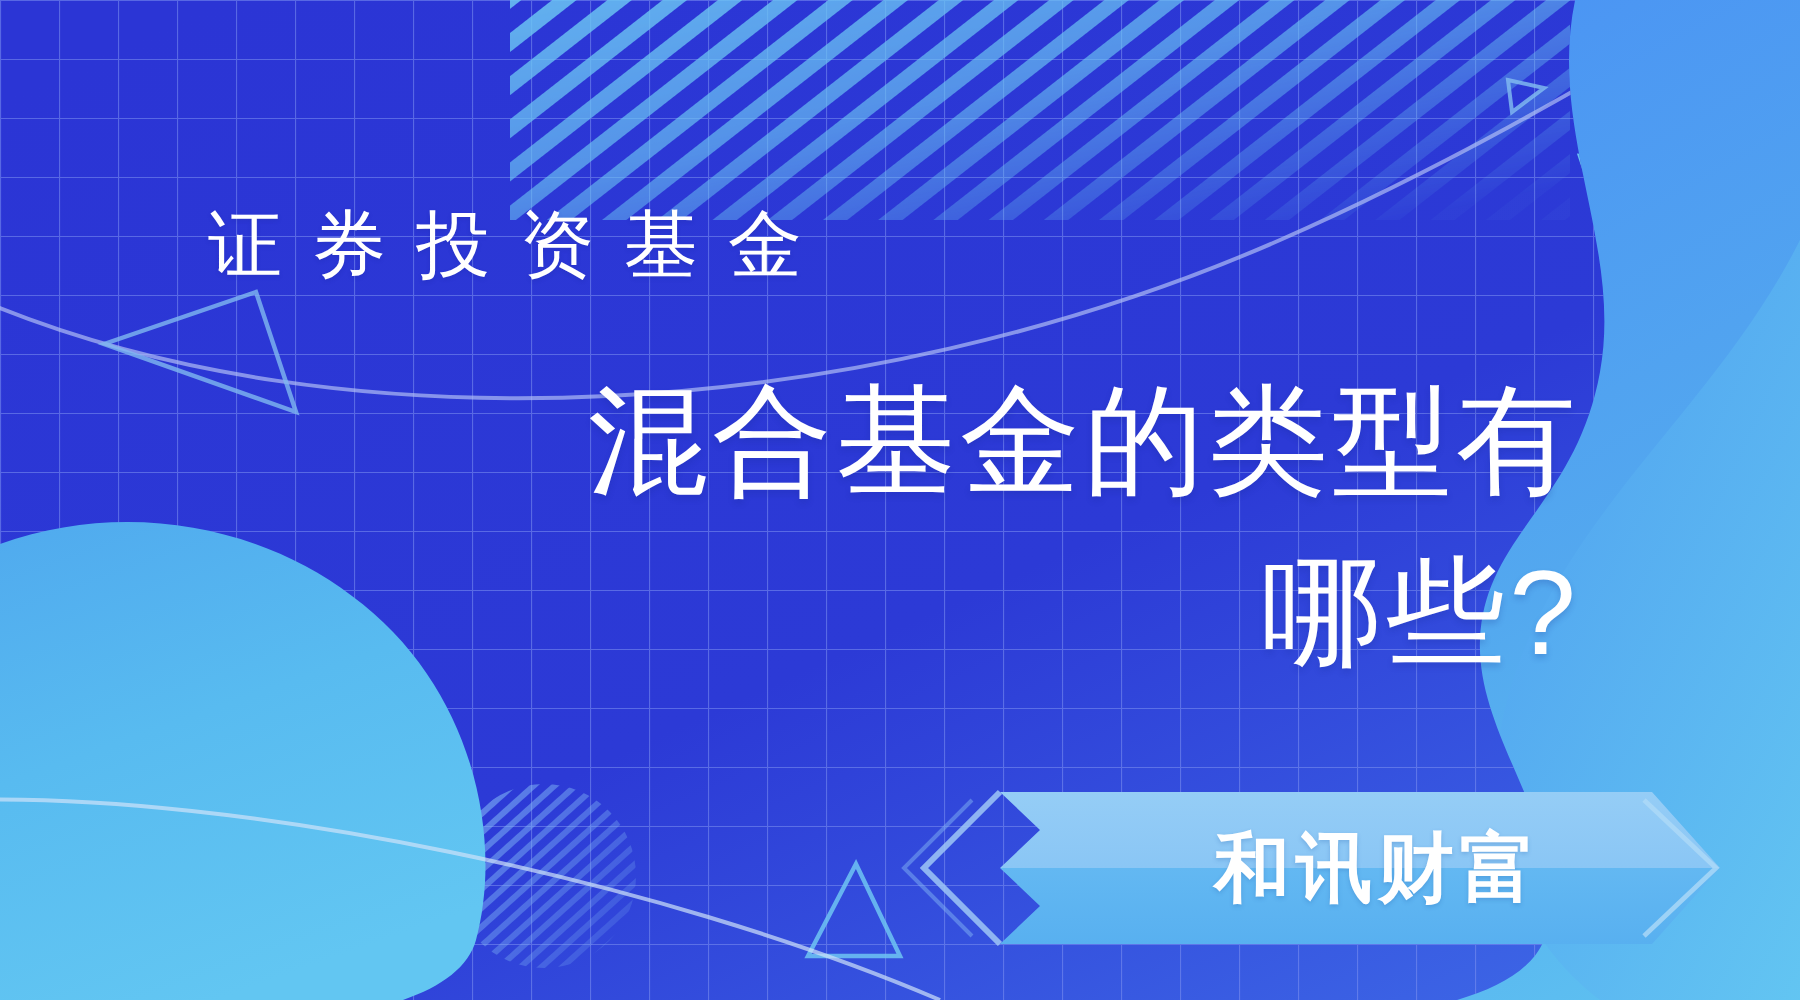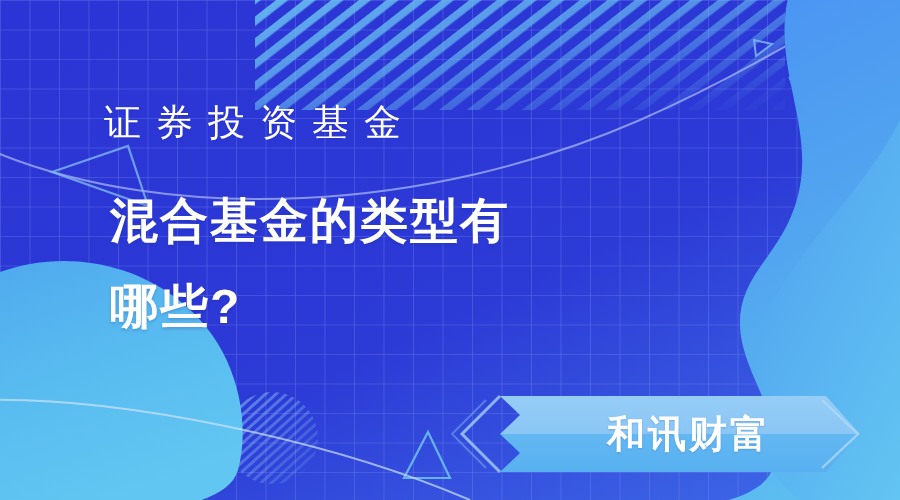--- a/index.html
+++ b/index.html
@@ -27,24 +27,24 @@
     color:#ffffff;
     font-weight:400;
     white-space:nowrap;
     text-shadow:0 1px 2px rgba(20,40,140,.18);
     margin-top:23px;
   }
 
   .title{
     position:absolute;
     left:0; right:0; top:178px;
-    text-align:left;
+    text-align:right;
     color:#ffffff;
-    font-size:48px;
-    font-weight:bold;
+    font-size:60px;
+    font-weight:normal;
     line-height:86px;
     letter-spacing:2px;
     padding:0 110px;
     box-sizing:border-box;
     text-shadow:0 2px 3px rgba(20,40,140,.20);
   }
   .title .l1{display:block;}
   .title .l2{display:block;}
 
   

